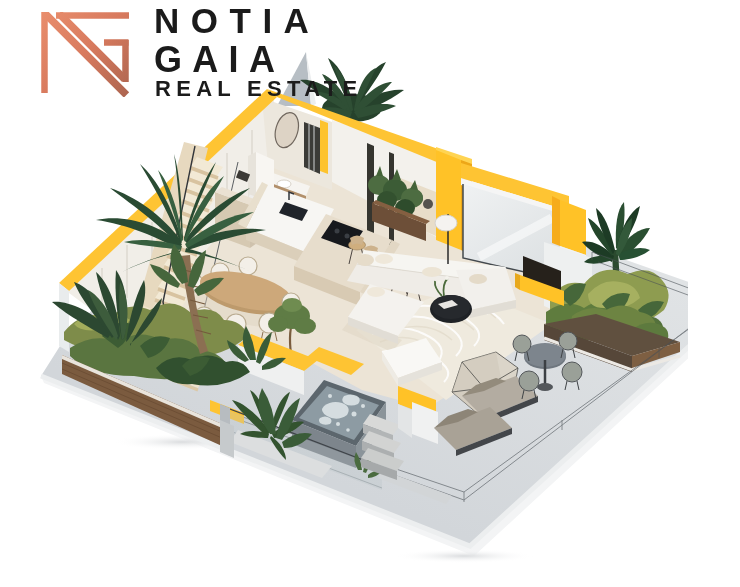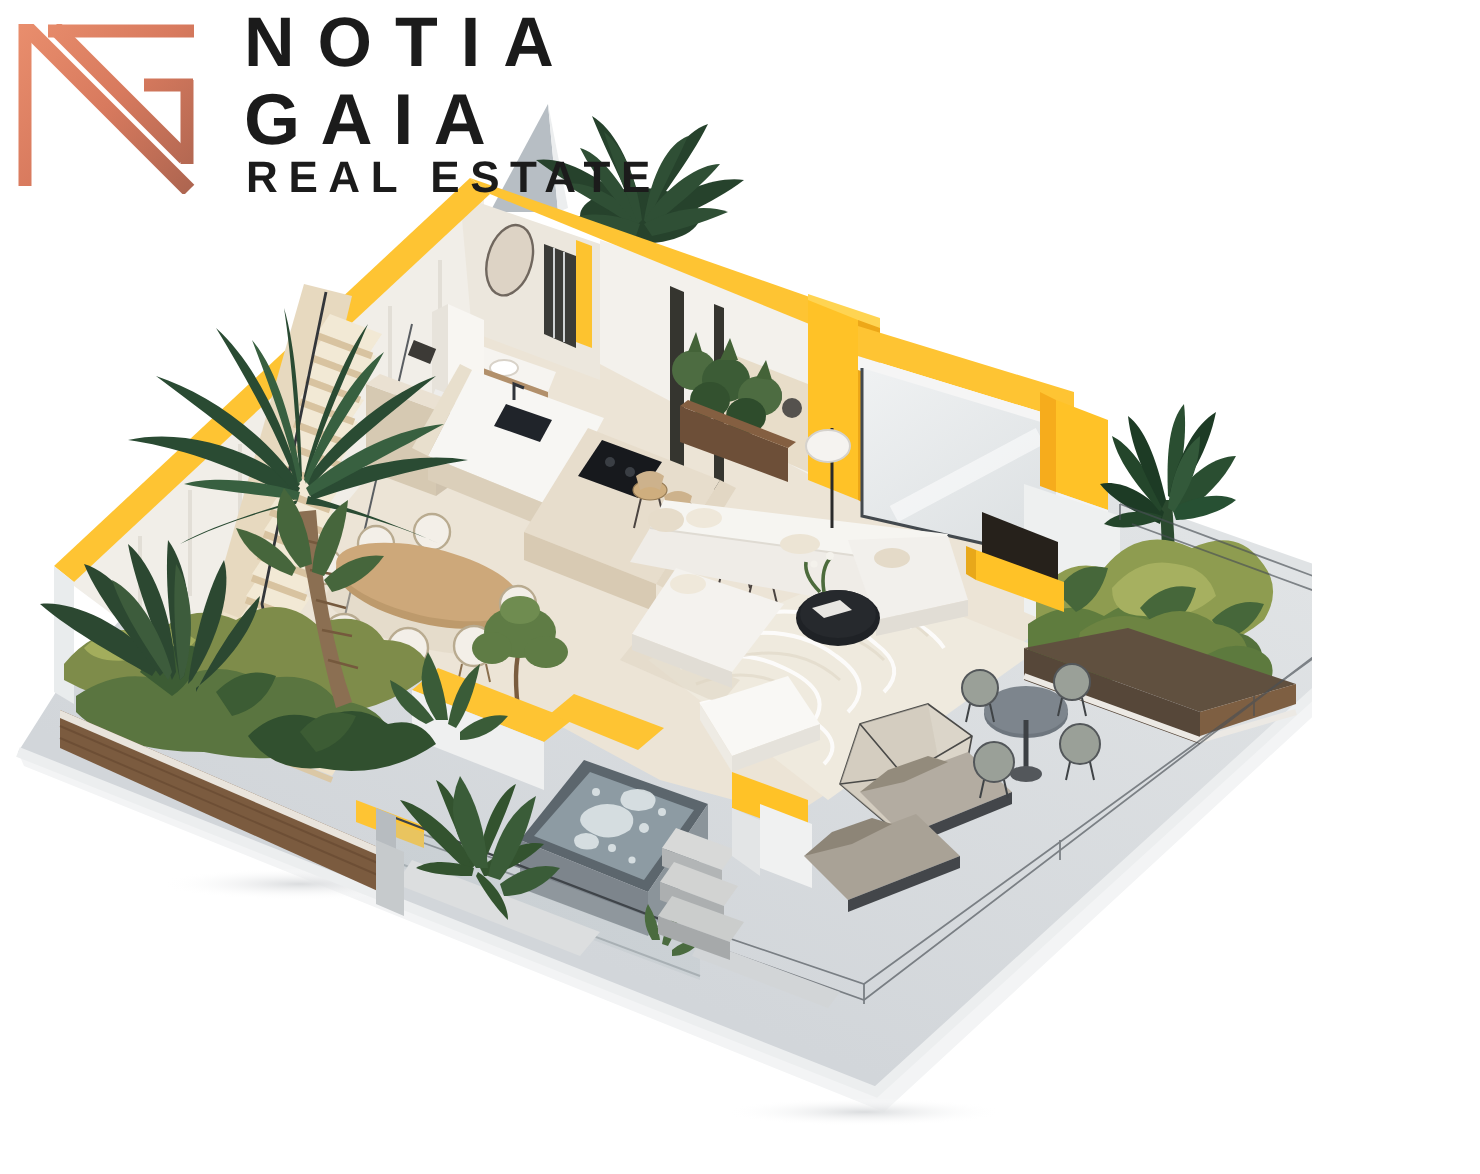--- a/index.html
+++ b/index.html
@@ -1,17 +1,17 @@
 <!DOCTYPE html>
 <html><head>
 <meta charset="utf-8">
 <style>
   html,body{margin:0;padding:0;background:#ffffff;}
   #page{position:relative;width:656px;height:587px;background:#ffffff;overflow:hidden;
-        font-family:"Liberation Sans", sans-serif;}
+        font-family:"Liberation Sans", sans-serif;margin-left:32px;}
 </style>
 </head>
 <body>
 <div id="page">
 <svg width="740" height="587" viewBox="0 0 740 587">
 <defs>
   <clipPath id="logoclip">
           <rect x="6" y="12" width="95" height="85"></rect>
         </clipPath>
   <linearGradient id="logograd" x1="9" y1="12" x2="97" y2="94" gradientUnits="userSpaceOnUse">

